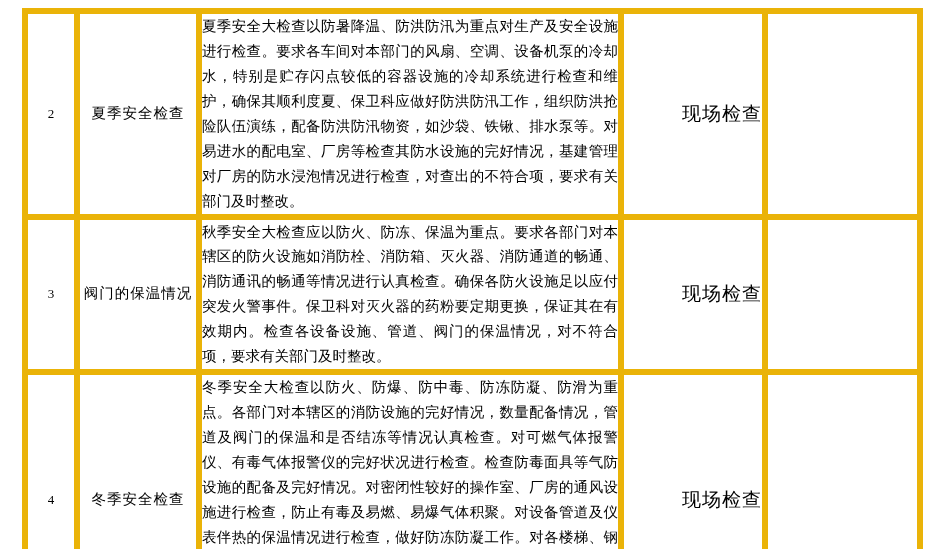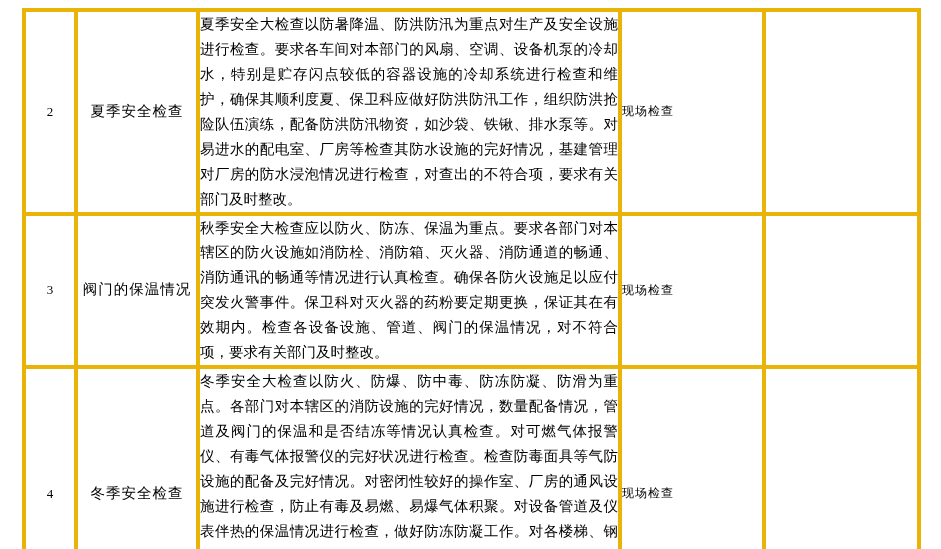--- a/index.html
+++ b/index.html
@@ -21,21 +21,21 @@
     box-sizing: border-box;
   }
   table.doc-table {
     border-collapse: collapse;
     table-layout: fixed;
     width: 895px;
     margin-left: 22px;
     margin-top: 8px;
   }
   table.doc-table td {
-    border: 4px solid #eab308;
+    border: 6px solid #eab308;
     vertical-align: middle;
     padding: 0;
   }
   .col-num    { width: 52px; }
   .col-name   { width: 122px; }
   .col-desc   { width: 422px; }
   .col-method { width: 144px; }
   .col-last   { width: 155px; }
 
   .cell-num {
@@ -55,22 +55,22 @@
     line-height: 1.72;
     padding: 8px 10px 8px 10px;
     text-align: justify;
     text-justify: inter-ideograph;
   }
   .cell-desc p {
     margin: 0;
     text-indent: 0;
   }
   .cell-method {
-    text-align: left;
-    font-size: 12px;
+    text-align: right;
+    font-size: 19px;
     letter-spacing: 1px;
   }
   .cell-last { }
 </style>
 </head>
 <body>
 
 <div class="page">
 
   <table class="doc-table">

